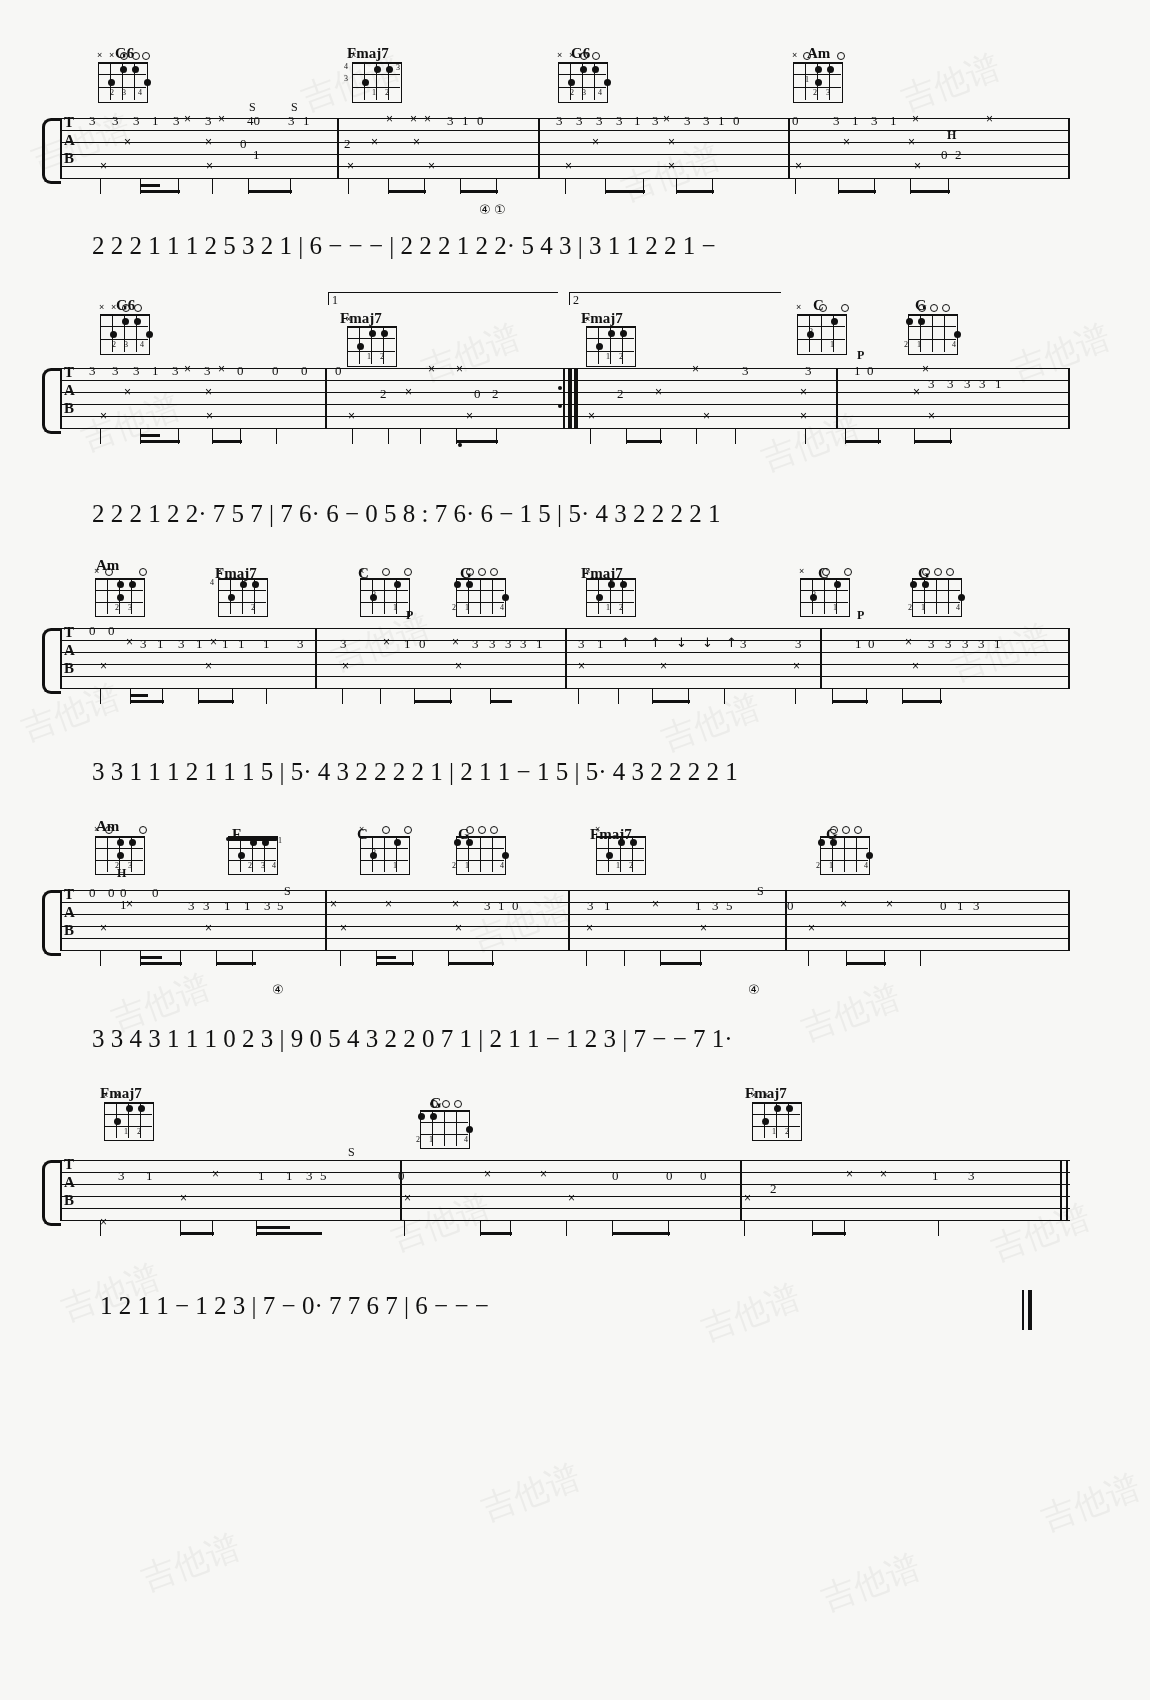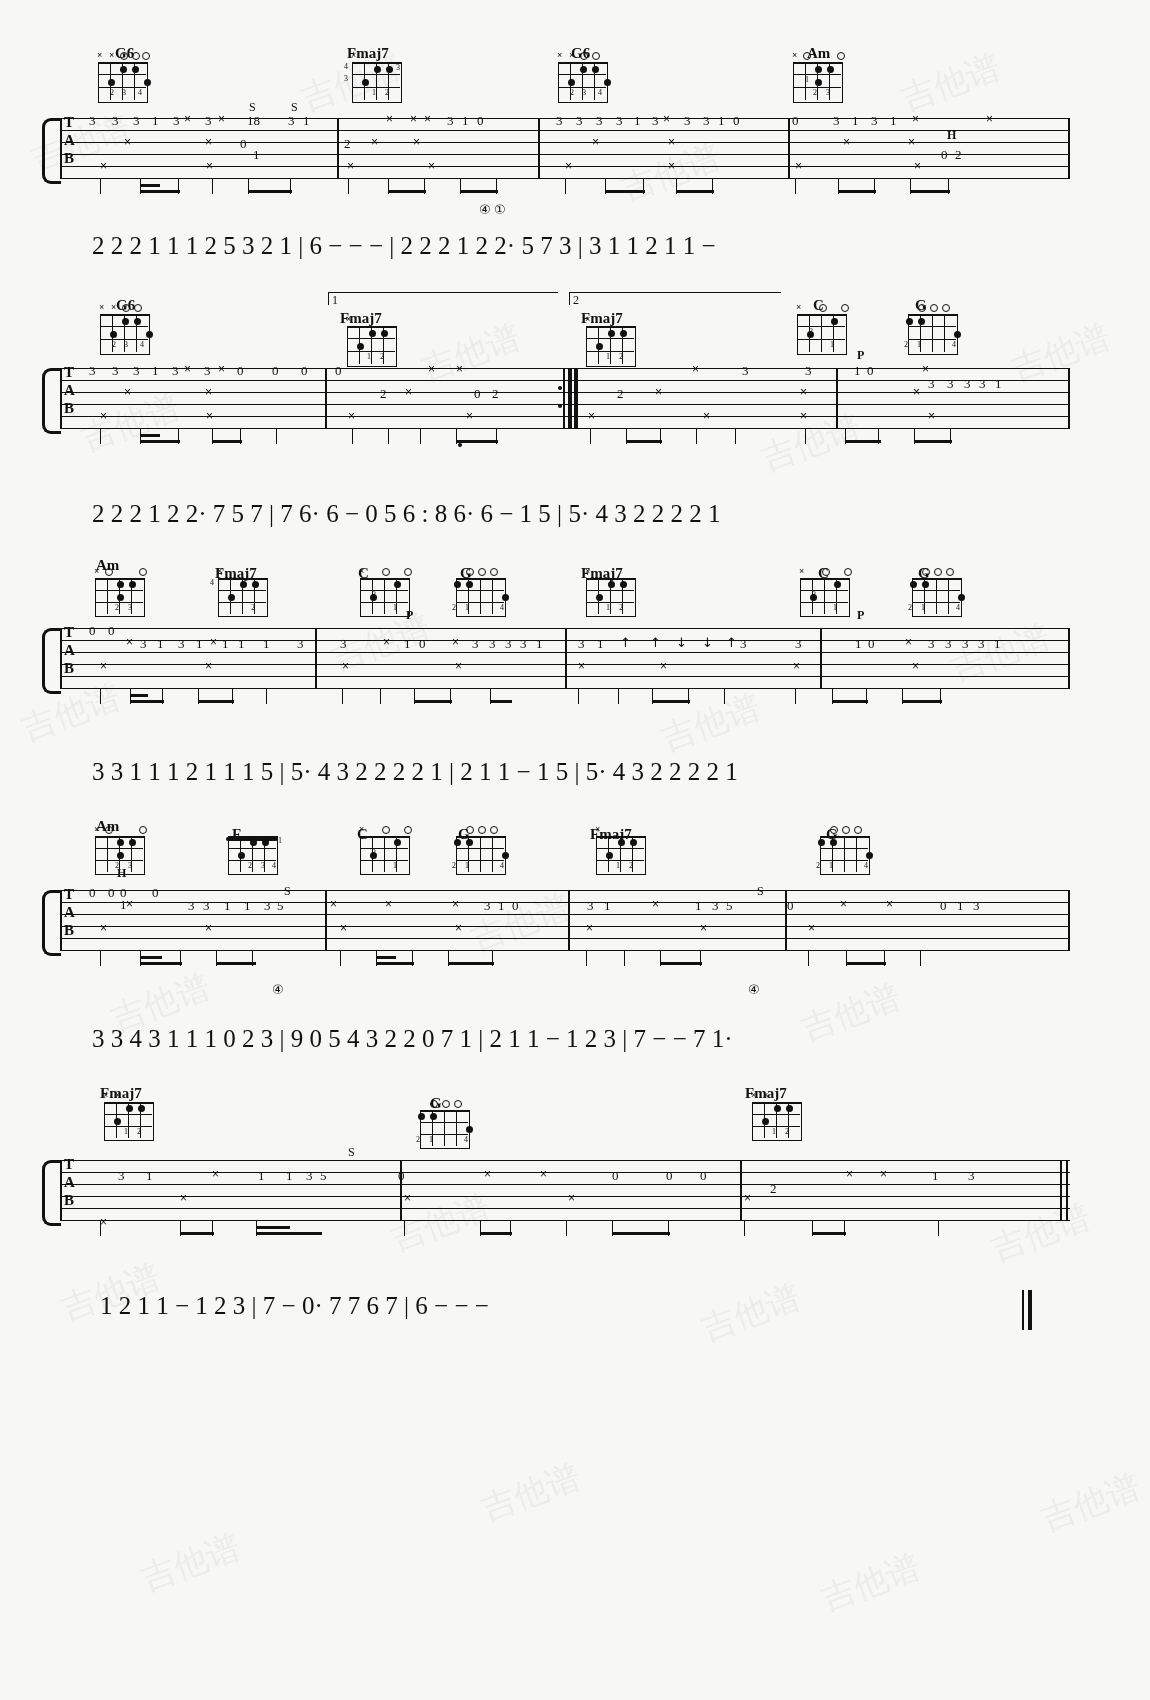--- a/index.html
+++ b/index.html
@@ -217,21 +217,21 @@
       <div>A</div>
       <div>B</div>
     </div>
 
     <div class="num" style="left:89px;top:114px;">3</div>
     <div class="num" style="left:112px;top:114px;">3</div>
     <div class="num" style="left:133px;top:114px;">3</div>
     <div class="num" style="left:152px;top:114px;">1</div>
     <div class="num" style="left:173px;top:114px;">3</div>
     <div class="num" style="left:205px;top:114px;">3</div>
-    <div class="num" style="left:247px;top:114px;">18</div>
+    <div class="num" style="left:247px;top:114px;">40</div>
     <div class="num" style="left:288px;top:114px;">3</div>
     <div class="num" style="left:303px;top:114px;">1</div>
     <div class="label-sm" style="left:249px;top:100px;">S</div>
     <div class="label-sm" style="left:291px;top:100px;">S</div>
     <div class="num" style="left:240px;top:137px;">0</div>
     <div class="num" style="left:253px;top:148px;">1</div>
     <div class="num" style="left:344px;top:137px;">2</div>
     <div class="num" style="left:447px;top:114px;">3</div>
     <div class="num" style="left:462px;top:114px;">1</div>
     <div class="num" style="left:477px;top:114px;">0</div>
@@ -308,21 +308,21 @@
     <div class="stem" style="left:838px;top:178px;height:16px;"></div>
     <div class="stem" style="left:874px;top:178px;height:16px;"></div>
     <div class="stem" style="left:910px;top:178px;height:16px;"></div>
     <div class="stem" style="left:948px;top:178px;height:16px;"></div>
     <div class="beam" style="left:838px;top:190px;width:38px;"></div>
     <div class="beam" style="left:910px;top:190px;width:40px;"></div>
 
     <div class="circnum" style="left:479px;top:203px;">④</div>
     <div class="circnum" style="left:494px;top:203px;">①</div>
 
-    <div class="melody" style="left:92px;top:232px;">2 2 2 1 1 1 2 5 3 2 1 | 6 − − − | 2 2 2 1 2 2· 5 7 3 | 3 1 1 2 1 1 −</div>
+    <div class="melody" style="left:92px;top:232px;">2 2 2 1 1 1 2 5 3 2 1 | 6 − − − | 2 2 2 1 2 2· 5 4 3 | 3 1 1 2 2 1 −</div>
   </div>
 
   <div class="system" style="top:0;">
     <div class="chordname" style="left:116px;top:297px;">G6</div>
     <div class="chordname" style="left:340px;top:310px;">Fmaj7</div>
     <div class="chordname" style="left:581px;top:310px;">Fmaj7</div>
     <div class="chordname" style="left:813px;top:297px;">C</div>
     <div class="chordname" style="left:915px;top:297px;">G</div>
 
     <div class="repeatbracket left" style="left:328px;top:292px;width:229px;height:12px;"></div>
@@ -504,21 +504,21 @@
     <div class="stem" style="left:735px;top:428px;height:16px;"></div>
     <div class="beam" style="left:626px;top:440px;width:36px;"></div>
     <div class="stem" style="left:805px;top:428px;height:16px;"></div>
     <div class="stem" style="left:845px;top:428px;height:16px;"></div>
     <div class="stem" style="left:878px;top:428px;height:16px;"></div>
     <div class="stem" style="left:914px;top:428px;height:16px;"></div>
     <div class="stem" style="left:950px;top:428px;height:16px;"></div>
     <div class="beam" style="left:845px;top:440px;width:36px;"></div>
     <div class="beam" style="left:914px;top:440px;width:38px;"></div>
 
-    <div class="melody" style="left:92px;top:500px;">2 2 2 1 2 2· 7 5 7 | 7 6· 6 − 0 5 6 : 8 6· 6 − 1 5 | 5· 4 3 2 2 2 2 1</div>
+    <div class="melody" style="left:92px;top:500px;">2 2 2 1 2 2· 7 5 7 | 7 6· 6 − 0 5 8 : 7 6· 6 − 1 5 | 5· 4 3 2 2 2 2 1</div>
   </div>
 
   <div class="system" style="top:0;">
     <div class="chordname" style="left:96px;top:557px;">Am</div>
     <div class="chordname" style="left:215px;top:565px;">Fmaj7</div>
     <div class="chordname" style="left:358px;top:565px;">C</div>
     <div class="chordname" style="left:460px;top:565px;">G</div>
     <div class="chordname" style="left:581px;top:565px;">Fmaj7</div>
     <div class="chordname" style="left:818px;top:565px;">C</div>
     <div class="chordname" style="left:918px;top:565px;">G</div>

